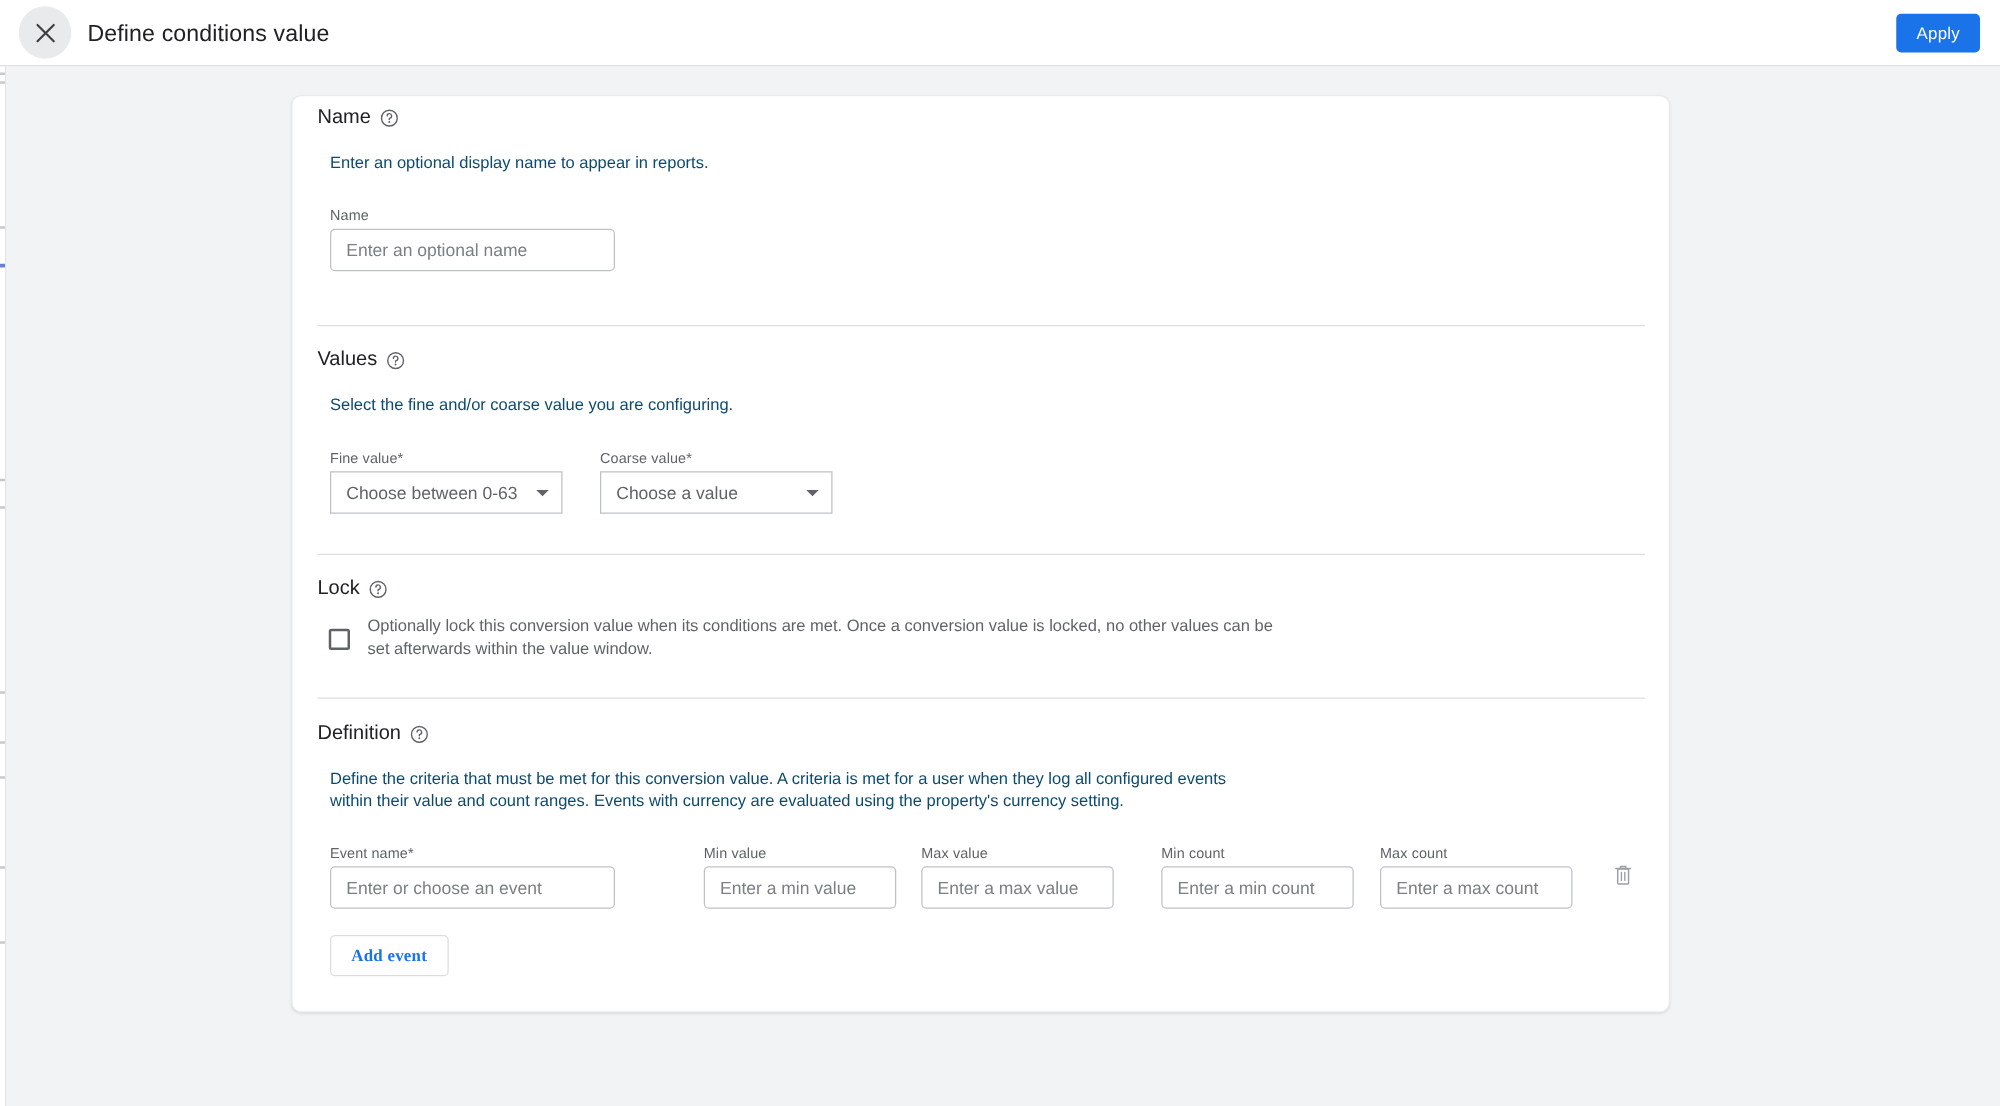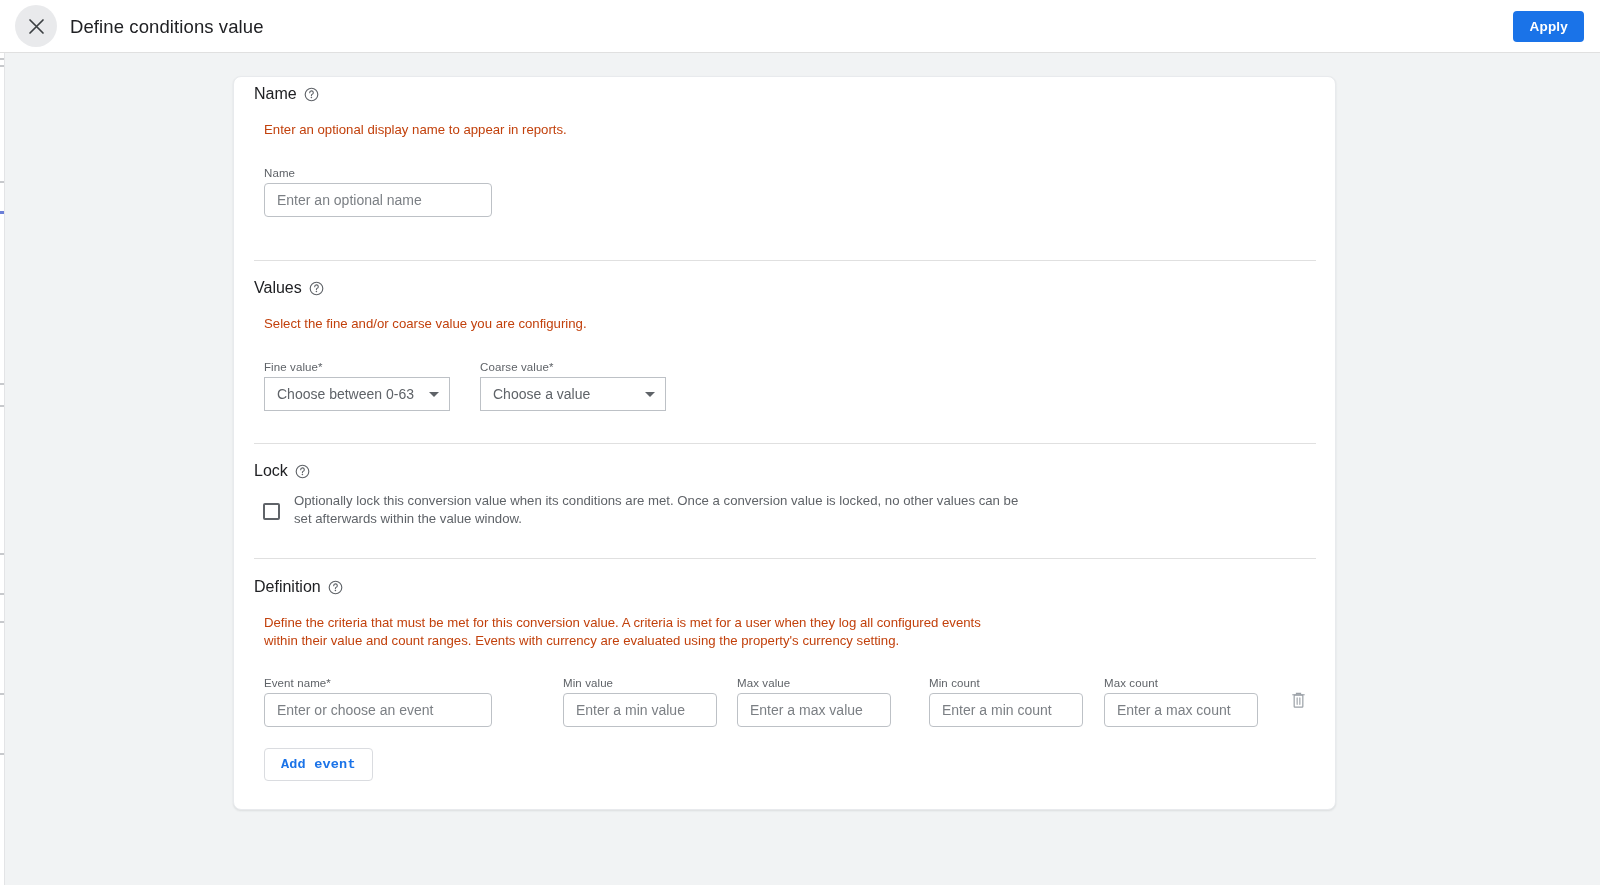--- a/index.html
+++ b/index.html
@@ -38,41 +38,41 @@
     position: absolute; left: 70px; top: 0; height: 53px;
     display: flex; align-items: center;
     font-size: 18.5px; color: #202124; font-weight: 400; letter-spacing: .1px;
   }
   .apply-btn {
     position: absolute; right: 16px; top: 11px;
     height: 31px; padding: 0 16px;
     background: #1a73e8; color: #ffffff;
     border: none; border-radius: 4px;
     font-family: "Liberation Sans", sans-serif;
-    font-size: 13.5px; font-weight: 700; letter-spacing: .2px;
+    font-size: 13.5px; font-weight: 400; letter-spacing: .2px;
     cursor: pointer;
   }
 
   
   .card {
     position: absolute; left: 233px; top: 76px;
     width: 1103px; height: 734px;
     background: #ffffff; border-radius: 8px;
     border: 1px solid #e8eaed;
     box-shadow: 0 1px 2px rgba(60,64,67,.12);
   }
   .section { position: absolute; left: 0; width: 1103px; }
 
   .sec-title {
     display: flex; align-items: center; gap: 7px;
     font-size: 16px; color: #202124; font-weight: 400;
   }
   .help-icon { display: block; }
   .sec-desc {
-    font-size: 13.2px; color: #c2410c; line-height: 18px;
+    font-size: 13.2px; color: #0c4a6e; line-height: 18px;
   }
 
   .field-label {
     font-size: 11.5px; color: #5f6368; margin-bottom: 4px;
     letter-spacing: .1px;
   }
   .text-input {
     width: 100%; height: 34px;
     border: 1px solid #bdc1c6; border-radius: 4px;
     background: #fff; padding: 0 12px;
@@ -101,21 +101,21 @@
   .checkbox {
     width: 17px; height: 17px; border: 2px solid #5f6368;
     border-radius: 2px; background: #fff; cursor: pointer; flex: none;
   }
   .lock-text { font-size: 13.2px; color: #5f6368; line-height: 18px; }
 
   .add-btn {
     height: 33px; padding: 0 16px;
     background: #ffffff; color: #1a73e8;
     border: 1px solid #dadce0; border-radius: 4px;
-    font-family: Liberation Mono, monospace;
+    font-family: Liberation Serif, serif;
     font-size: 13.5px; font-weight: 700; letter-spacing: .2px;
     cursor: pointer;
   }
   .trash-btn {
     width: 24px; height: 24px; background: none; border: none;
     padding: 0; cursor: pointer; display:flex; align-items:center; justify-content:center;
   }
 </style>
 </head>
 <body>

